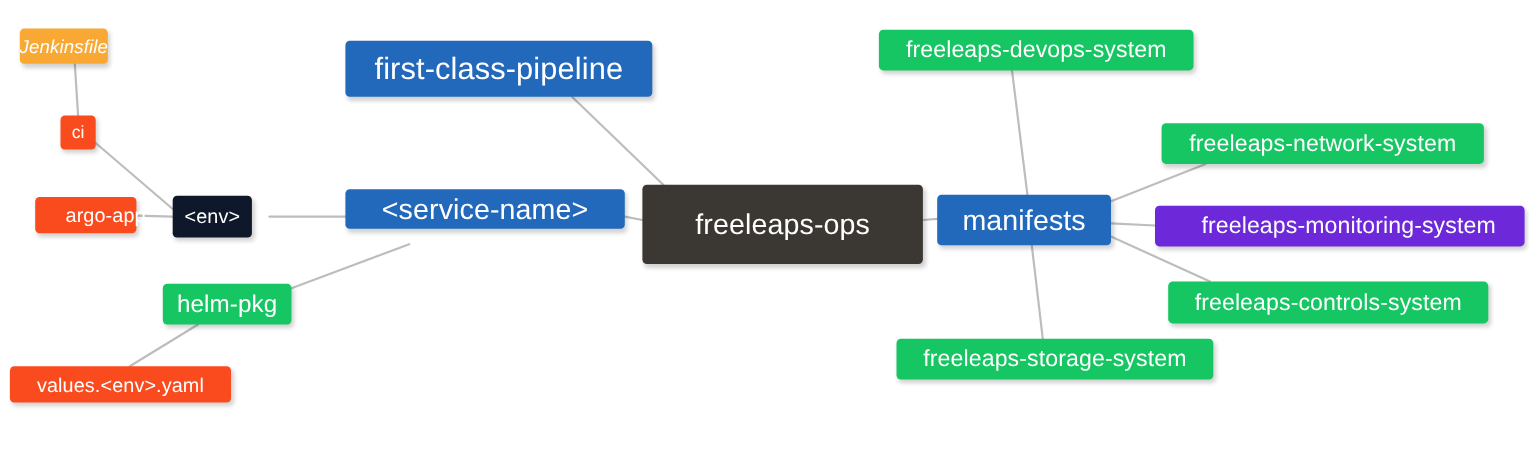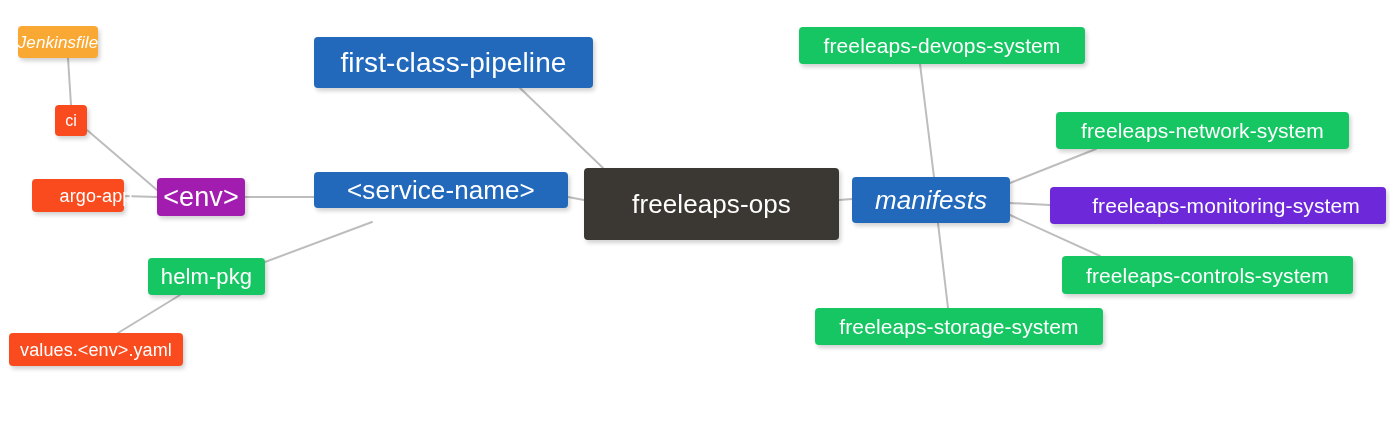--- a/index.html
+++ b/index.html
@@ -71,36 +71,36 @@
   <div id="node-layer">
       <div class="node" style="left: 584px; top: 168px; width: 255px; height: 72px; background: rgb(59, 55, 51); font-size: 26px;">
         <span class="node-label">freeleaps-ops</span>
       </div>
       <div class="node" style="left: 314px; top: 172px; width: 254px; height: 36px; background: rgb(34, 105, 188); font-size: 26px;">
         <span class="node-label">&lt;service-name&gt;</span>
       </div>
       <div class="node" style="left: 314px; top: 37px; width: 279px; height: 51px; background: rgb(34, 105, 188); font-size: 28px;">
         <span class="node-label">first-class-pipeline</span>
       </div>
-      <div class="node" style="left: 852px; top: 177px; width: 158px; height: 46px; background: rgb(34, 105, 188); font-size: 26px; font-style: italic;">
+      <div class="node" style="left: 852px; top: 177px; width: 158px; height: 46px; background: rgb(34, 105, 188); font-size: 26px;">
         <span class="node-label">manifests</span>
       </div>
-      <div class="node" style="left: 157px; top: 178px; width: 88px; height: 38px; background: #a21caf; font-size: 27px;">
+      <div class="node" style="left: 157px; top: 178px; width: 72px; height: 38px; background: #0f172a; font-size: 18px;">
         <span class="node-label">&lt;env&gt;</span>
       </div>
       <div class="node" style="left: 148px; top: 258px; width: 117px; height: 37px; background: rgb(22, 198, 99); font-size: 22px;">
         <span class="node-label">helm-pkg</span>
       </div>
       <div class="node" style="left: 55px; top: 105px; width: 32px; height: 31px; background: rgb(250, 75, 30); font-size: 16px;">
         <span class="node-label">ci</span>
       </div>
       <div class="node" style="left: 32px; top: 179px; width: 92px; height: 33px; background: rgb(250, 75, 30); font-size: 18px; padding-left: 48px;">
         <span class="node-label">argo-app</span>
       </div>
-      <div class="node" style="left: 9px; top: 333px; width: 174px; height: 33px; background: rgb(250, 75, 30); font-size: 18px;">
+      <div class="node" style="left: 9px; top: 333px; width: 201px; height: 33px; background: rgb(250, 75, 30); font-size: 18px;">
         <span class="node-label">values.&lt;env&gt;.yaml</span>
       </div>
       <div class="node" style="left: 18px; top: 26px; width: 80px; height: 32px; background: rgb(249, 169, 51); font-size: 17px; font-style: italic;">
         <span class="node-label">Jenkinsfile</span>
       </div>
       <div class="node" style="left: 799px; top: 27px; width: 286px; height: 37px; background: rgb(22, 198, 99); font-size: 21px;">
         <span class="node-label">freeleaps-devops-system</span>
       </div>
       <div class="node" style="left: 1056px; top: 112px; width: 293px; height: 37px; background: rgb(22, 198, 99); font-size: 21px;">
         <span class="node-label">freeleaps-network-system</span>

